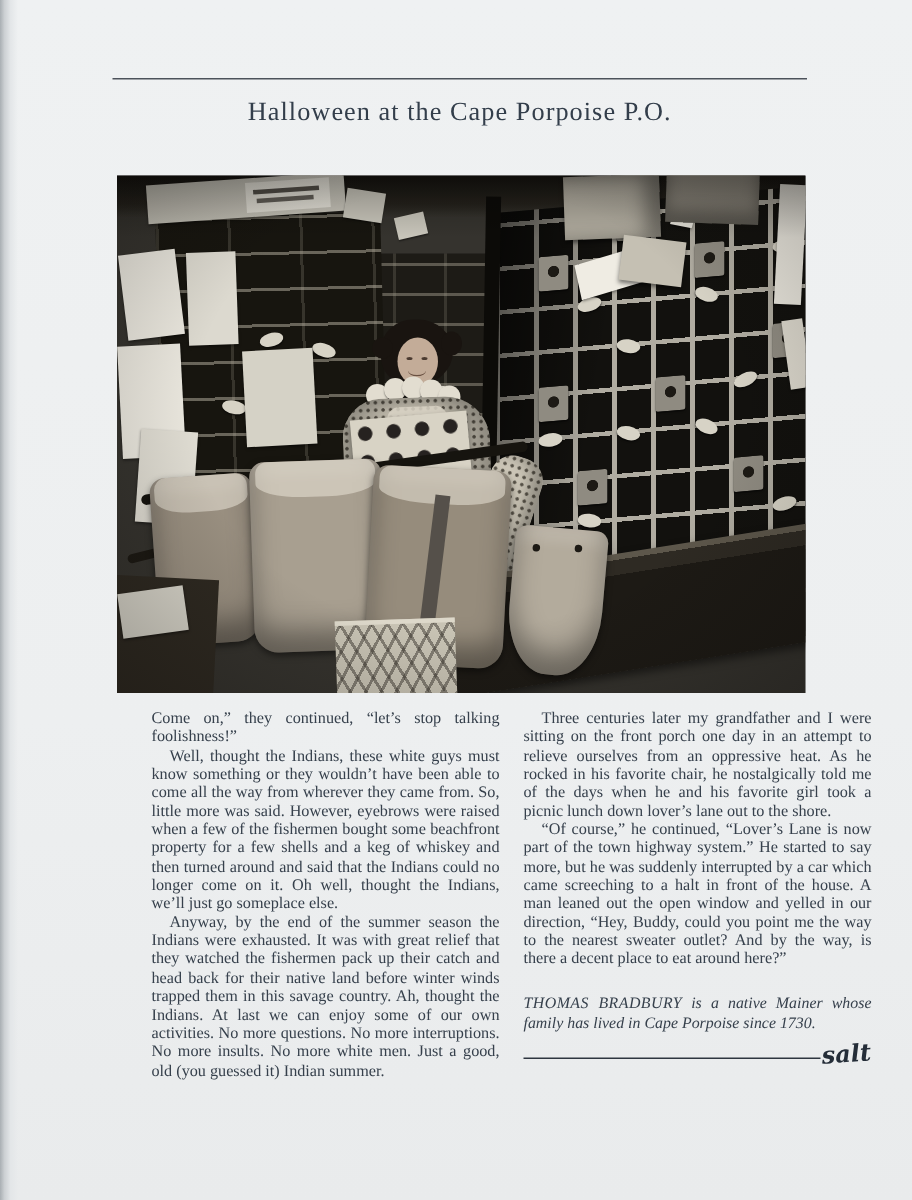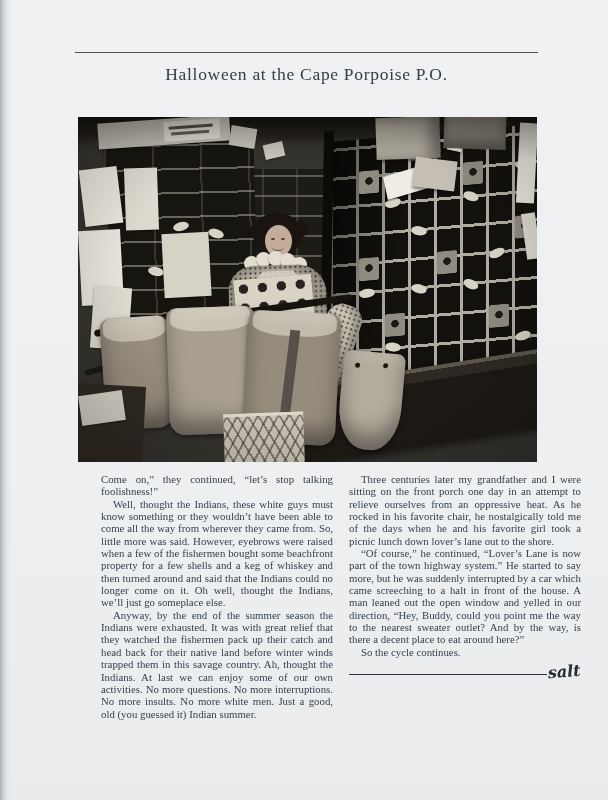--- a/index.html
+++ b/index.html
@@ -178,21 +178,21 @@
 
   <div class="columns">
     <div class="col">
       <p class="noindent">Come on,” they continued, “let’s stop talking foolishness!”</p>
       <p>Well, thought the Indians, these white guys must know something or they wouldn’t have been able to come all the way from wherever they came from. So, little more was said. However, eyebrows were raised when a few of the fishermen bought some beachfront property for a few shells and a keg of whiskey and then turned around and said that the Indians could no longer come on it. Oh well, thought the Indians, we’ll just go someplace else.</p>
       <p>Anyway, by the end of the summer season the Indians were exhausted. It was with great relief that they watched the fishermen pack up their catch and head back for their native land before winter winds trapped them in this savage country. Ah, thought the Indians. At last we can enjoy some of our own activities. No more questions. No more interruptions. No more insults. No more white men. Just a good, old (you guessed it) Indian summer.</p>
     </div>
     <div class="col">
       <p>Three centuries later my grandfather and I were sitting on the front porch one day in an attempt to relieve ourselves from an oppressive heat. As he rocked in his favorite chair, he nostalgically told me of the days when he and his favorite girl took a picnic lunch down lover’s lane out to the shore.</p>
       <p>“Of course,” he continued, “Lover’s Lane is now part of the town highway system.” He started to say more, but he was suddenly interrupted by a car which came screeching to a halt in front of the house. A man leaned out the open window and yelled in our direction, “Hey, Buddy, could you point me the way to the nearest sweater outlet? And by the way, is there a decent place to eat around here?”</p>
-      <p>So the cycle continues.</p>
+      <p class="byline"><span class="byline-name">THOMAS BRADBURY</span><span> is a native Mainer whose family has lived in Cape Porpoise since 1730.</span></p>
       <div class="salt-row">
         <span class="salt-line"></span>
         <span class="salt-text">salt</span>
       </div>
     </div>
   </div>
 
 </div>
 
 </body></html>

